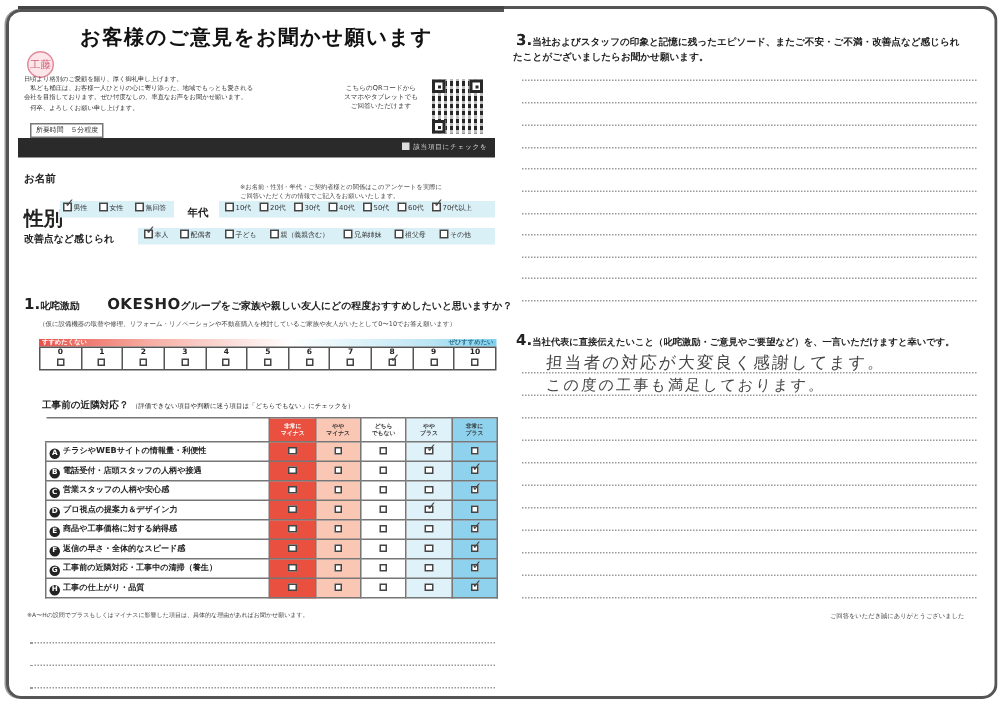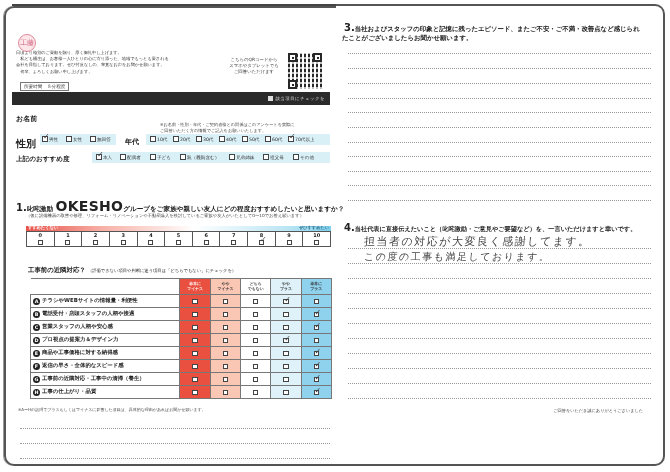--- a/index.html
+++ b/index.html
@@ -34,21 +34,21 @@
   .lbl { position:absolute; font-size:6.5px; font-weight:bold; color:#222; }
   .note { position:absolute; left:150px; top:112px; font-size:4.2px; line-height:5.5px; color:#444; }
   .strip { position:absolute; height:11px; background:#d9f0f7; }
   .opt { position:absolute; font-size:4.6px; color:#333; white-space:nowrap; line-height:9px; }
   .cb { display:inline-block; width:6px; height:6px; border:0.8px solid #444; background:#fff; vertical-align:-1px; margin-right:1px; position:relative; }
   .cb.on::after { content:"✓"; position:absolute; left:0px; top:-5px; font-size:8px; color:#444; }
 
   .q-title { position:absolute; font-size:6.6px; font-weight:bold; color:#222; white-space:nowrap; }
   .q-title .num { font-size:10px; }
   .q-sub { position:absolute; font-size:4.3px; color:#444; white-space:nowrap; }
-  .brand { font-size:14px; font-weight:900; letter-spacing:0.3px; }
+  .brand { font-size:10px; font-weight:900; letter-spacing:0.3px;margin-left:16px; }
 
   .scale-grad { position:absolute; left:16px; top:216px; width:305px; height:5px; background:linear-gradient(90deg,#e8524a,#f7b0a6 25%,#fff 55%,#bde6f4 85%,#7fd0ec); }
   .scale-grad .lo { position:absolute; left:2px; top:-1px; font-size:4.2px; color:#fff; font-weight:bold; }
   .scale-grad .hi { position:absolute; right:2px; top:-1px; font-size:4.2px; color:#2a6f8c; font-weight:bold; }
   .scale-row { position:absolute; left:16px; top:221px; width:305px; height:16px; border:0.8px solid #555; display:flex; }
   .scale-cell { flex:1; border-right:0.6px solid #555; text-align:center; font-size:5px; font-weight:bold; line-height:7px; position:relative; }
   .scale-cell:last-child { border-right:none; }
   .scale-cell .cb { margin:0; width:5px; height:5px; }
 
   
@@ -70,20 +70,21 @@
   .thanks { position:absolute; right:14px; top:398px; font-size:4.2px; color:#444; }
 </style>
 </head>
 <body>
 
 <div class="frame-top-l"></div>
 <div class="frame-left"></div>
 <div class="frame-right"></div>
 
 <div class="page-left">
+  <div class="title">お客様のご意見をお聞かせ願います</div>
   <div class="stamp">工藤</div>
   <div class="intro">
     <div>日頃より格別のご愛顧を賜り、厚く御礼申し上げます。</div>
     <div>　私ども桶庄は、お客様一人ひとりの心に寄り添った、地域でもっとも愛される</div>
     <div>会社を目指しております。ぜひ忖度なしの、率直なお声をお聞かせ願います。</div>
     <div>　何卒、よろしくお願い申し上げます。</div>
   </div>
   <div class="time-box">所要時間　５分程度</div>
   <div class="qr-text">
     <div>こちらのQRコードから</div>
@@ -100,37 +101,37 @@
     <span class="hint"><i></i><span>該当項目にチェックを</span></span>
   </div>
 
   <div class="lbl" style="left:6px;top:104px;font-size:7px">お名前</div>
   <div class="note">
     <div>※お名前・性別・年代・ご契約者様との関係はこのアンケートを実際に</div>
     <div>ご回答いただく方の情報でご記入をお願いいたします。</div>
   </div>
   <div class="dline" style="left:40px;top:118px;width:100px;border-top-color:transparent"></div>
 
-  <div class="lbl" style="left:6px;top:127px;font-size:10px">性別</div>
+  <div class="lbl" style="left:6px;top:127px;font-size:13px">性別</div>
   <div class="strip" style="left:30px;top:124px;width:76px"></div>
   <div class="opt" style="left:32px;top:125px"><span class="cb on"></span><span>男性</span></div>
   <div class="opt" style="left:56px;top:125px"><span class="cb"></span><span>女性</span></div>
   <div class="opt" style="left:80px;top:125px"><span class="cb"></span><span>無回答</span></div>
 
   <div class="lbl" style="left:115px;top:127px;font-size:7px">年代</div>
   <div class="strip" style="left:136px;top:124px;width:184px"></div>
   <div class="opt" style="left:140px;top:125px"><span class="cb"></span><span>10代</span></div>
   <div class="opt" style="left:163px;top:125px"><span class="cb"></span><span>20代</span></div>
   <div class="opt" style="left:186px;top:125px"><span class="cb"></span><span>30代</span></div>
   <div class="opt" style="left:209px;top:125px"><span class="cb"></span><span>40代</span></div>
   <div class="opt" style="left:232px;top:125px"><span class="cb"></span><span>50代</span></div>
   <div class="opt" style="left:255px;top:125px"><span class="cb"></span><span>60代</span></div>
   <div class="opt" style="left:278px;top:125px"><span class="cb on"></span><span>70代以上</span></div>
 
-  <div class="lbl" style="left:6px;top:145px;font-size:6.6px">上記のおすすめ度</div>
+  <div class="lbl" style="left:6px;top:145px;font-size:6.6px">改善点など感じられ</div>
   <div class="strip" style="left:82px;top:142px;width:238px"></div>
   <div class="opt" style="left:86px;top:143px"><span class="cb on"></span><span>本人</span></div>
   <div class="opt" style="left:110px;top:143px"><span class="cb"></span><span>配偶者</span></div>
   <div class="opt" style="left:140px;top:143px"><span class="cb"></span><span>子ども</span></div>
   <div class="opt" style="left:170px;top:143px"><span class="cb"></span><span>親（義親含む）</span></div>
   <div class="opt" style="left:219px;top:143px"><span class="cb"></span><span>兄弟姉妹</span></div>
   <div class="opt" style="left:253px;top:143px"><span class="cb"></span><span>祖父母</span></div>
   <div class="opt" style="left:283px;top:143px"><span class="cb"></span><span>その他</span></div>
 
 

